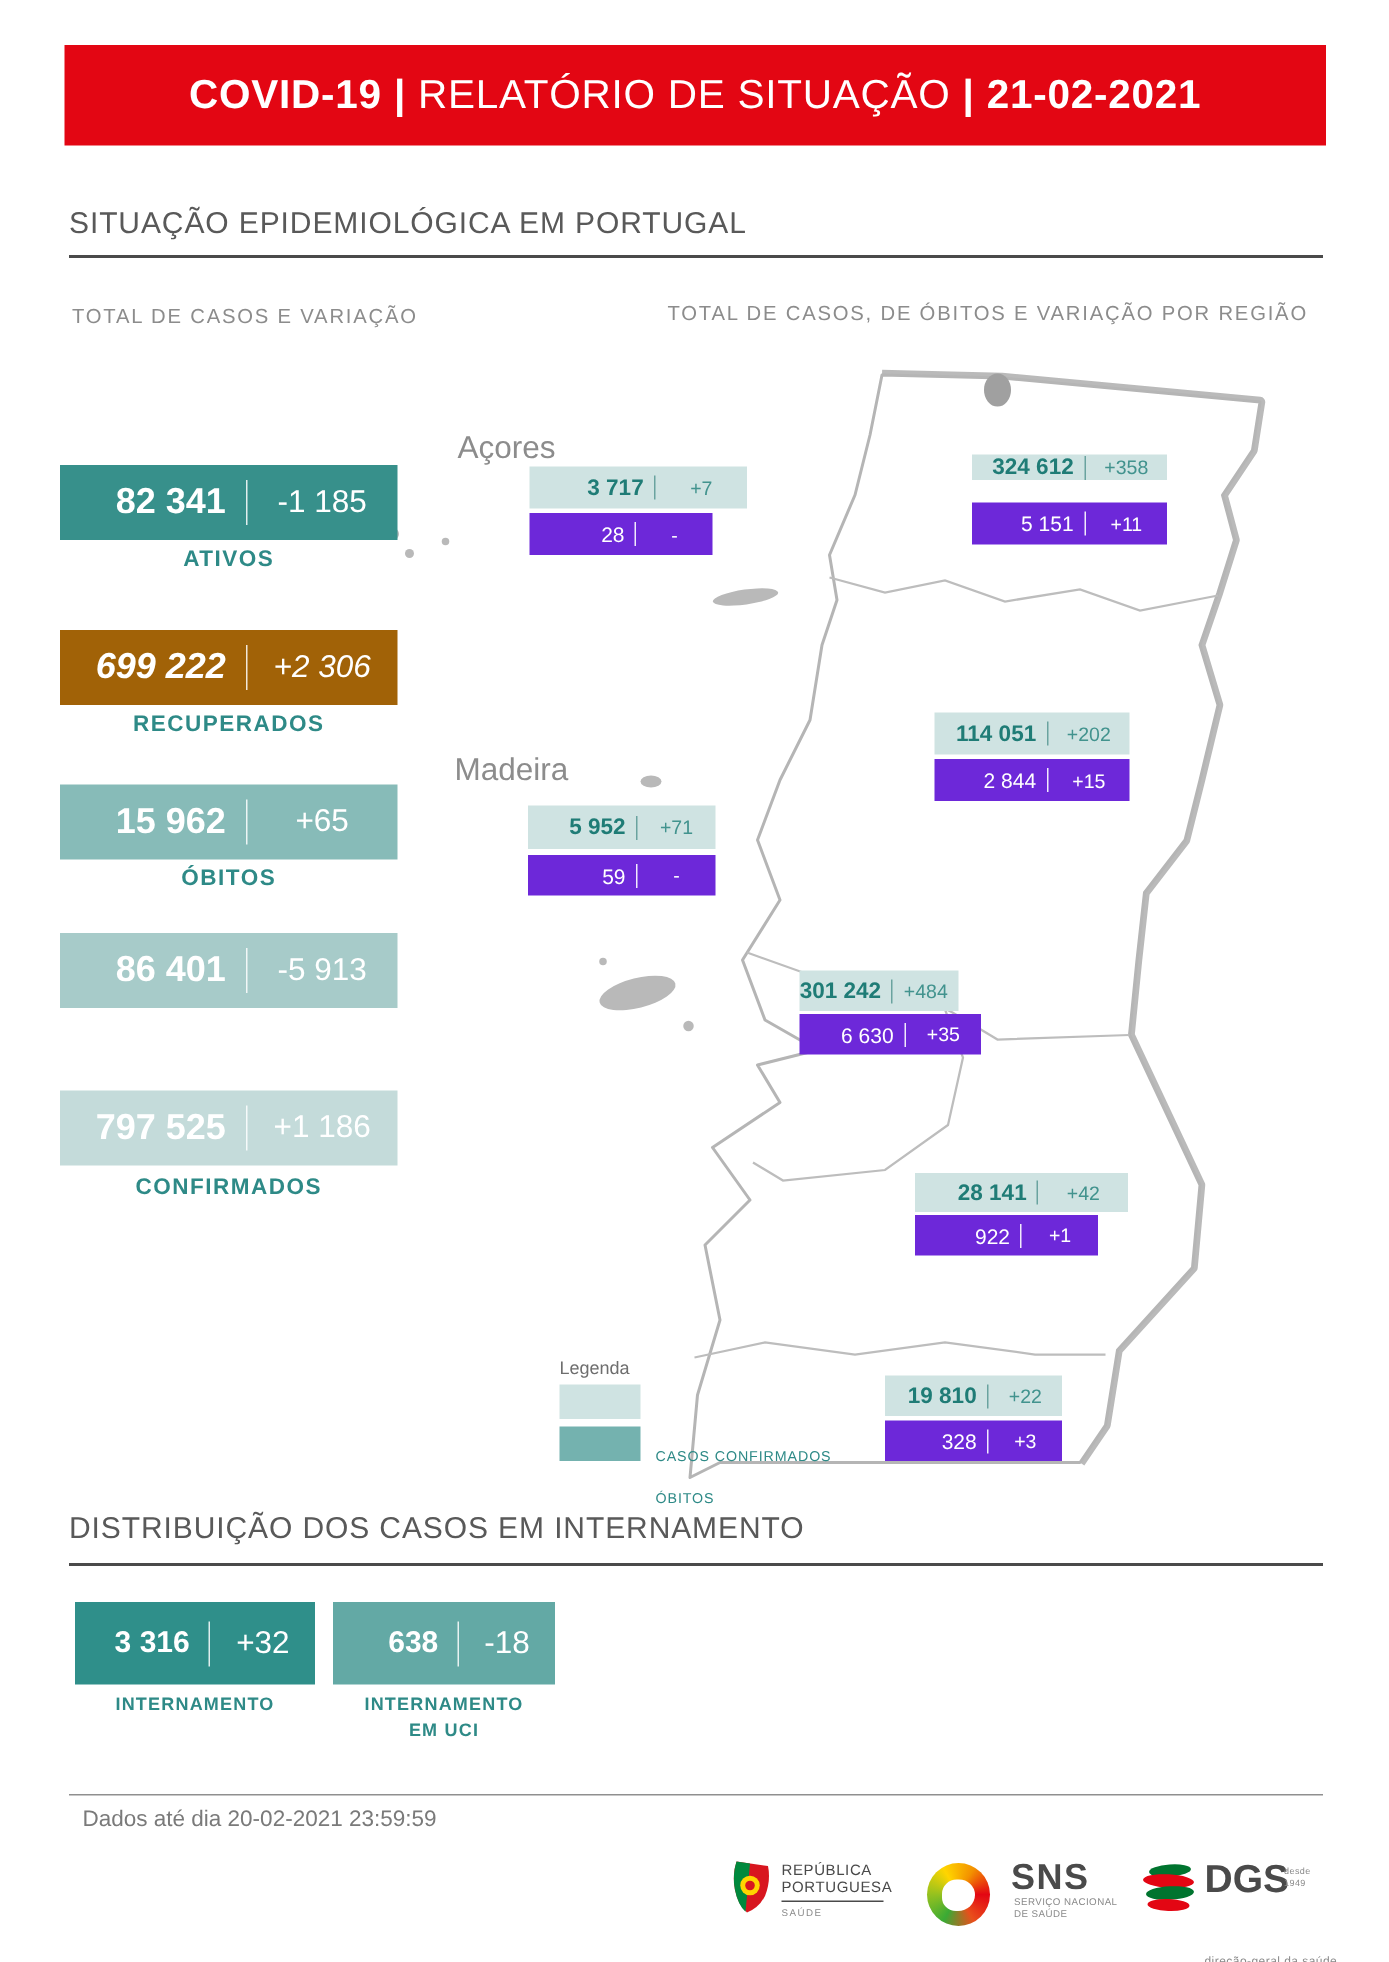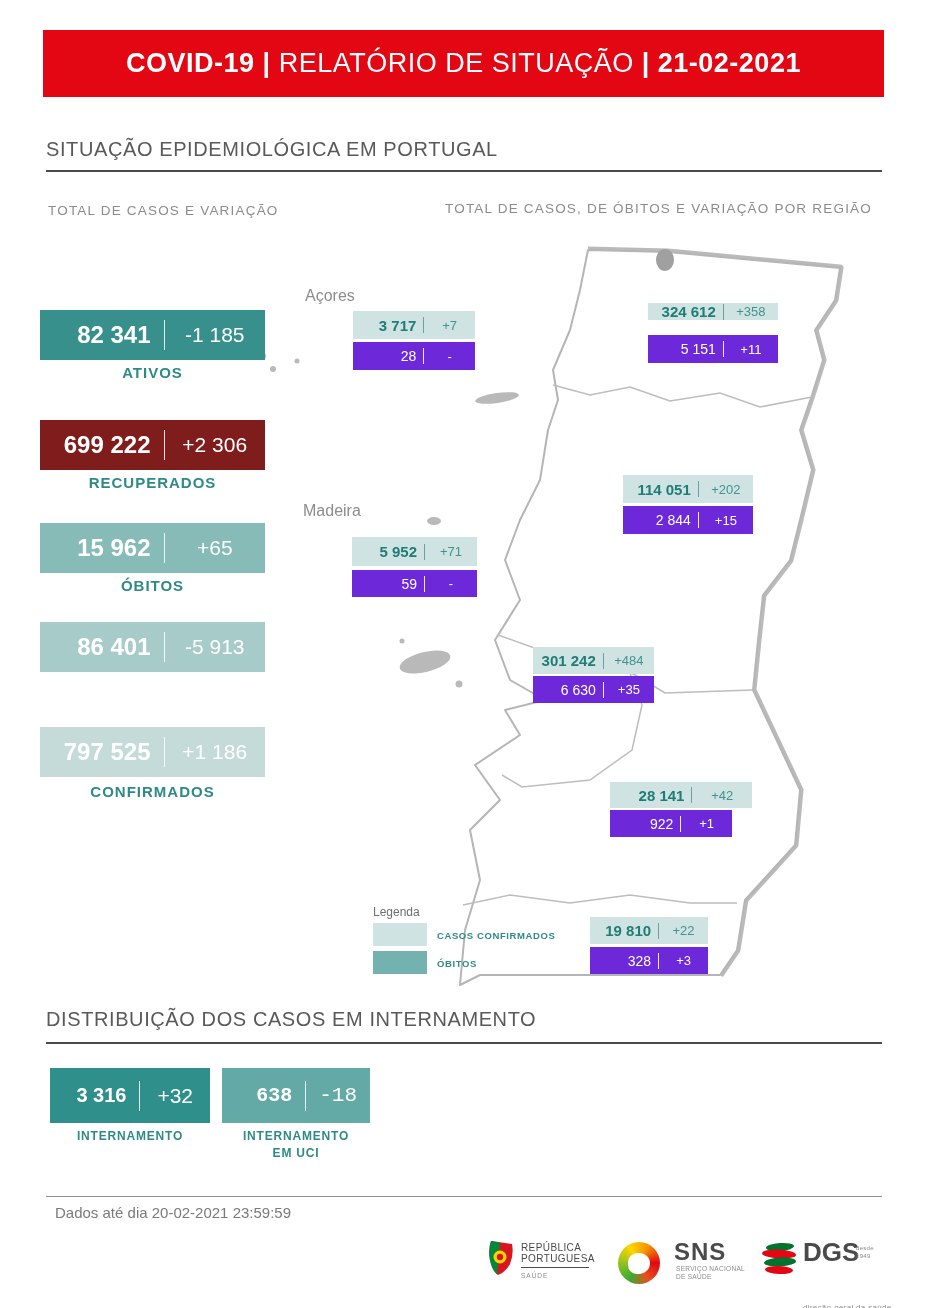--- a/index.html
+++ b/index.html
@@ -32,27 +32,27 @@
   .rrow .rsep{width:1px;height:16px;}
   .rrow .rvar{flex:1;text-align:center;}
   .rlight{background:#cfe3e2;}
   .rlight .rnum{color:#1f7c76;font-weight:bold;font-size:15px;}
   .rlight .rvar{color:#42938e;font-size:13px;}
   .rlight .rsep{background:#6aa39f;}
   .rteal{background:#6d28d9;color:#ffffff;}
   .rteal .rnum{font-size:14px;}
   .rteal .rvar{font-size:13px;}
   .rteal .rsep{background:rgba(255,255,255,0.9);}
-  .island-label{position:absolute;color:#8c8c8c;font-size:16px;z-index:3;}
+  .island-label{position:absolute;color:#8c8c8c;font-size:21px;z-index:3;}
 
   
   .legend-title{position:absolute;color:#6e6e6e;font-size:12px;z-index:3;}
   .legend-swatch{position:absolute;width:54px;height:23px;z-index:3;}
-  .legend-label{position:absolute;color:#2e8a87;font-size:9.5px;font-weight:bold;
-                letter-spacing:0.6px;z-index:3;}
+  .legend-label{position:absolute;color:#2e8a87;font-size:9.5px;font-weight:normal;
+                letter-spacing:0.6px;z-index:3;margin-top:36px;}
 
   
   .ibox{position:absolute;height:55px;display:flex;align-items:center;color:#fff;}
   .ibox .tnum{font-size:20px;}
   .ilabel{position:absolute;text-align:center;color:#2e8a87;font-size:12px;font-weight:bold;
           letter-spacing:0.8px;line-height:17px;}
 
   
   .foot-line{position:absolute;left:46px;width:836px;height:1px;background:#8f8f8f;}
   .foot-note{position:absolute;left:55px;color:#7a7a7a;font-size:15px;}
@@ -106,21 +106,21 @@
     <circle cx="162" cy="406" r="2.5" fill="#b9b9b9"></circle>
   </svg>
 
   <div class="tbox" style="top:310px;background:#37908b;">
     <span class="tnum">82 341</span>
     <span class="tsep"></span>
     <span class="tvar">-1 185</span>
   </div>
   <div class="tlabel" style="top:364px;">ATIVOS</div>
 
-  <div class="tbox" style="top:420px;background:#7f1d1d;">
+  <div class="tbox" style="top:420px;background:#a16207;font-style:italic;">
     <span class="tnum">699 222</span>
     <span class="tsep"></span>
     <span class="tvar">+2 306</span>
   </div>
   <div class="tlabel" style="top:474px;">RECUPERADOS</div>
 
   <div class="tbox" style="top:523px;background:#87bbb8;">
     <span class="tnum">15 962</span>
     <span class="tsep"></span>
     <span class="tvar">+65</span>
@@ -134,21 +134,21 @@
   </div>
 
   <div class="tbox" style="top:727px;background:#c4dbda;">
     <span class="tnum">797 525</span>
     <span class="tsep"></span>
     <span class="tvar">+1 186</span>
   </div>
   <div class="tlabel" style="top:783px;">CONFIRMADOS</div>
 
   <div class="island-label" style="left:305px;top:287px;">Açores</div>
-  <div class="rrow rlight" style="left:353px;top:311px;width:122px;height:28px;">
+  <div class="rrow rlight" style="left:353px;top:311px;width:145px;height:28px;">
     <span class="rnum">3 717</span>
     <span class="rsep"></span>
     <span class="rvar">+7</span>
   </div>
   <div class="rrow rteal" style="left:353px;top:342px;width:122px;height:28px;">
     <span class="rnum">28</span>
     <span class="rsep"></span>
     <span class="rvar">-</span>
   </div>
 
@@ -179,21 +179,21 @@
     <span class="rnum">114 051</span>
     <span class="rsep"></span>
     <span class="rvar">+202</span>
   </div>
   <div class="rrow rteal" style="left:623px;top:506px;width:130px;height:28px;">
     <span class="rnum">2 844</span>
     <span class="rsep"></span>
     <span class="rvar">+15</span>
   </div>
 
-  <div class="rrow rlight" style="left:533px;top:647px;width:121px;height:27px;">
+  <div class="rrow rlight" style="left:533px;top:647px;width:106px;height:27px;">
     <span class="rnum">301 242</span>
     <span class="rsep"></span>
     <span class="rvar">+484</span>
   </div>
   <div class="rrow rteal" style="left:533px;top:676px;width:121px;height:27px;">
     <span class="rnum">6 630</span>
     <span class="rsep"></span>
     <span class="rvar">+35</span>
   </div>
 
@@ -228,21 +228,21 @@
   <div class="sec-title" style="top:1008px;">DISTRIBUIÇÃO DOS CASOS EM INTERNAMENTO</div>
   <div class="sec-line" style="top:1042px;"></div>
 
   <div class="ibox" style="left:50px;top:1068px;width:160px;background:#2f8f8a;">
     <span class="tnum">3 316</span>
     <span class="tsep"></span>
     <span class="tvar">+32</span>
   </div>
   <div class="ilabel" style="left:50px;top:1128px;width:160px;">INTERNAMENTO</div>
 
-  <div class="ibox" style="left:222px;top:1068px;width:148px;background:#63a9a5;font-family:Liberation Mono, monospace;">
+  <div class="ibox" style="left:222px;top:1068px;width:148px;background:#63a9a5;">
     <span class="tnum">638</span>
     <span class="tsep"></span>
     <span class="tvar">-18</span>
   </div>
   <div class="ilabel" style="left:222px;top:1128px;width:148px;">
     <div>INTERNAMENTO</div>
     <div>EM UCI</div>
   </div>
 
   <div class="foot-line" style="top:1196px;"></div>

